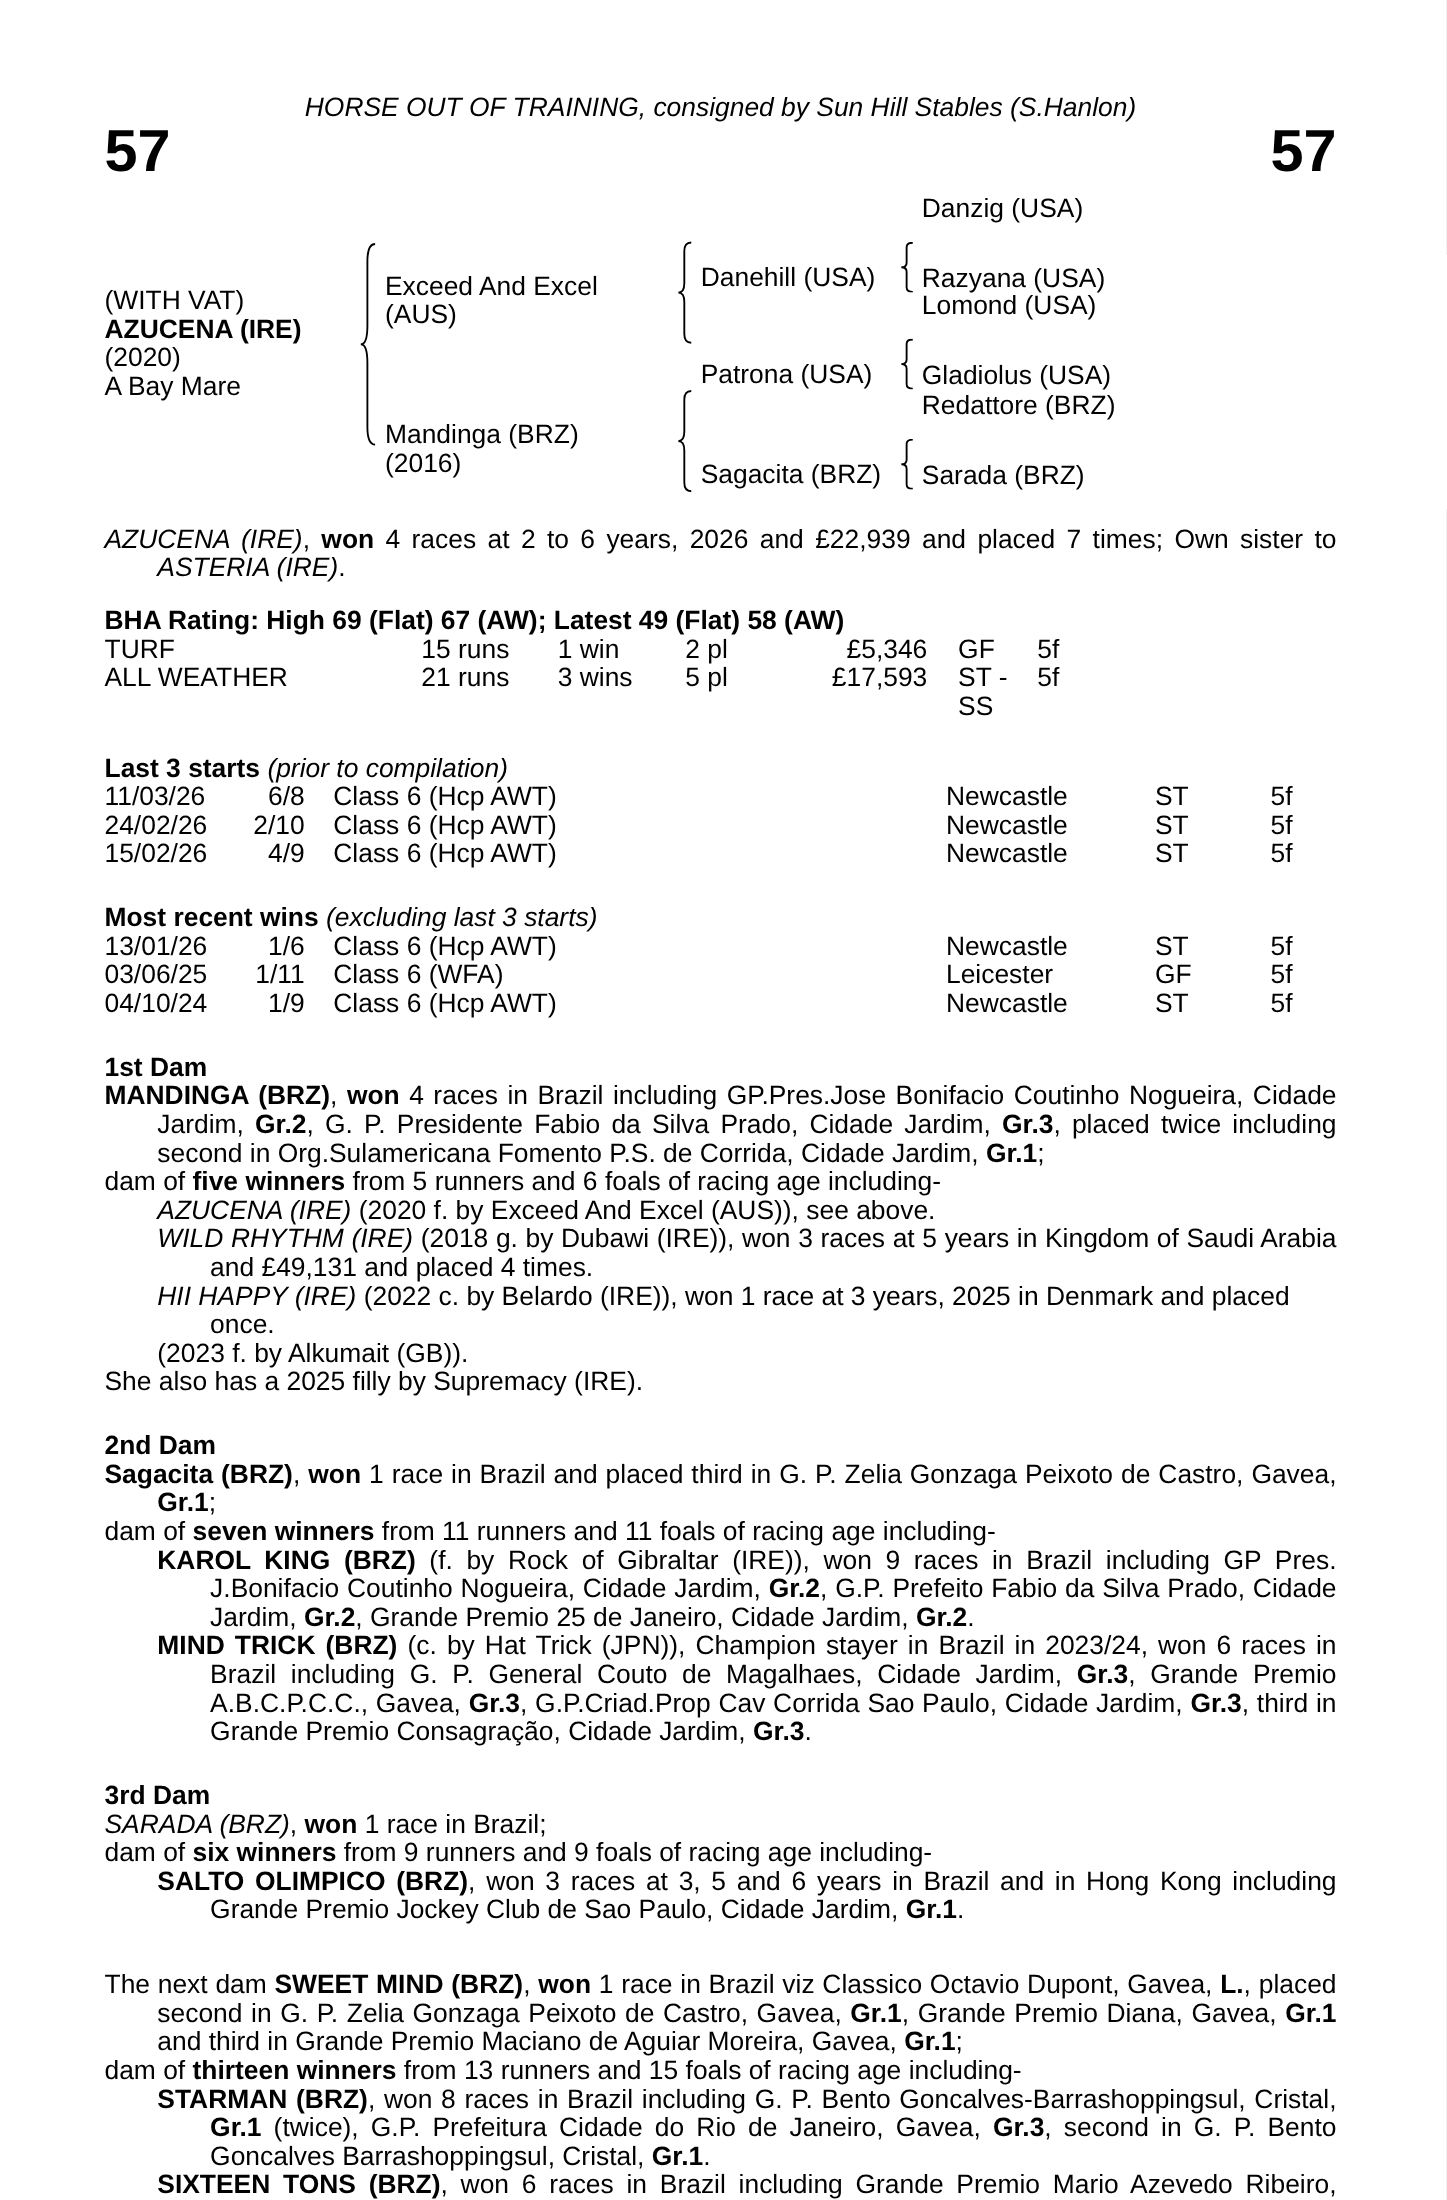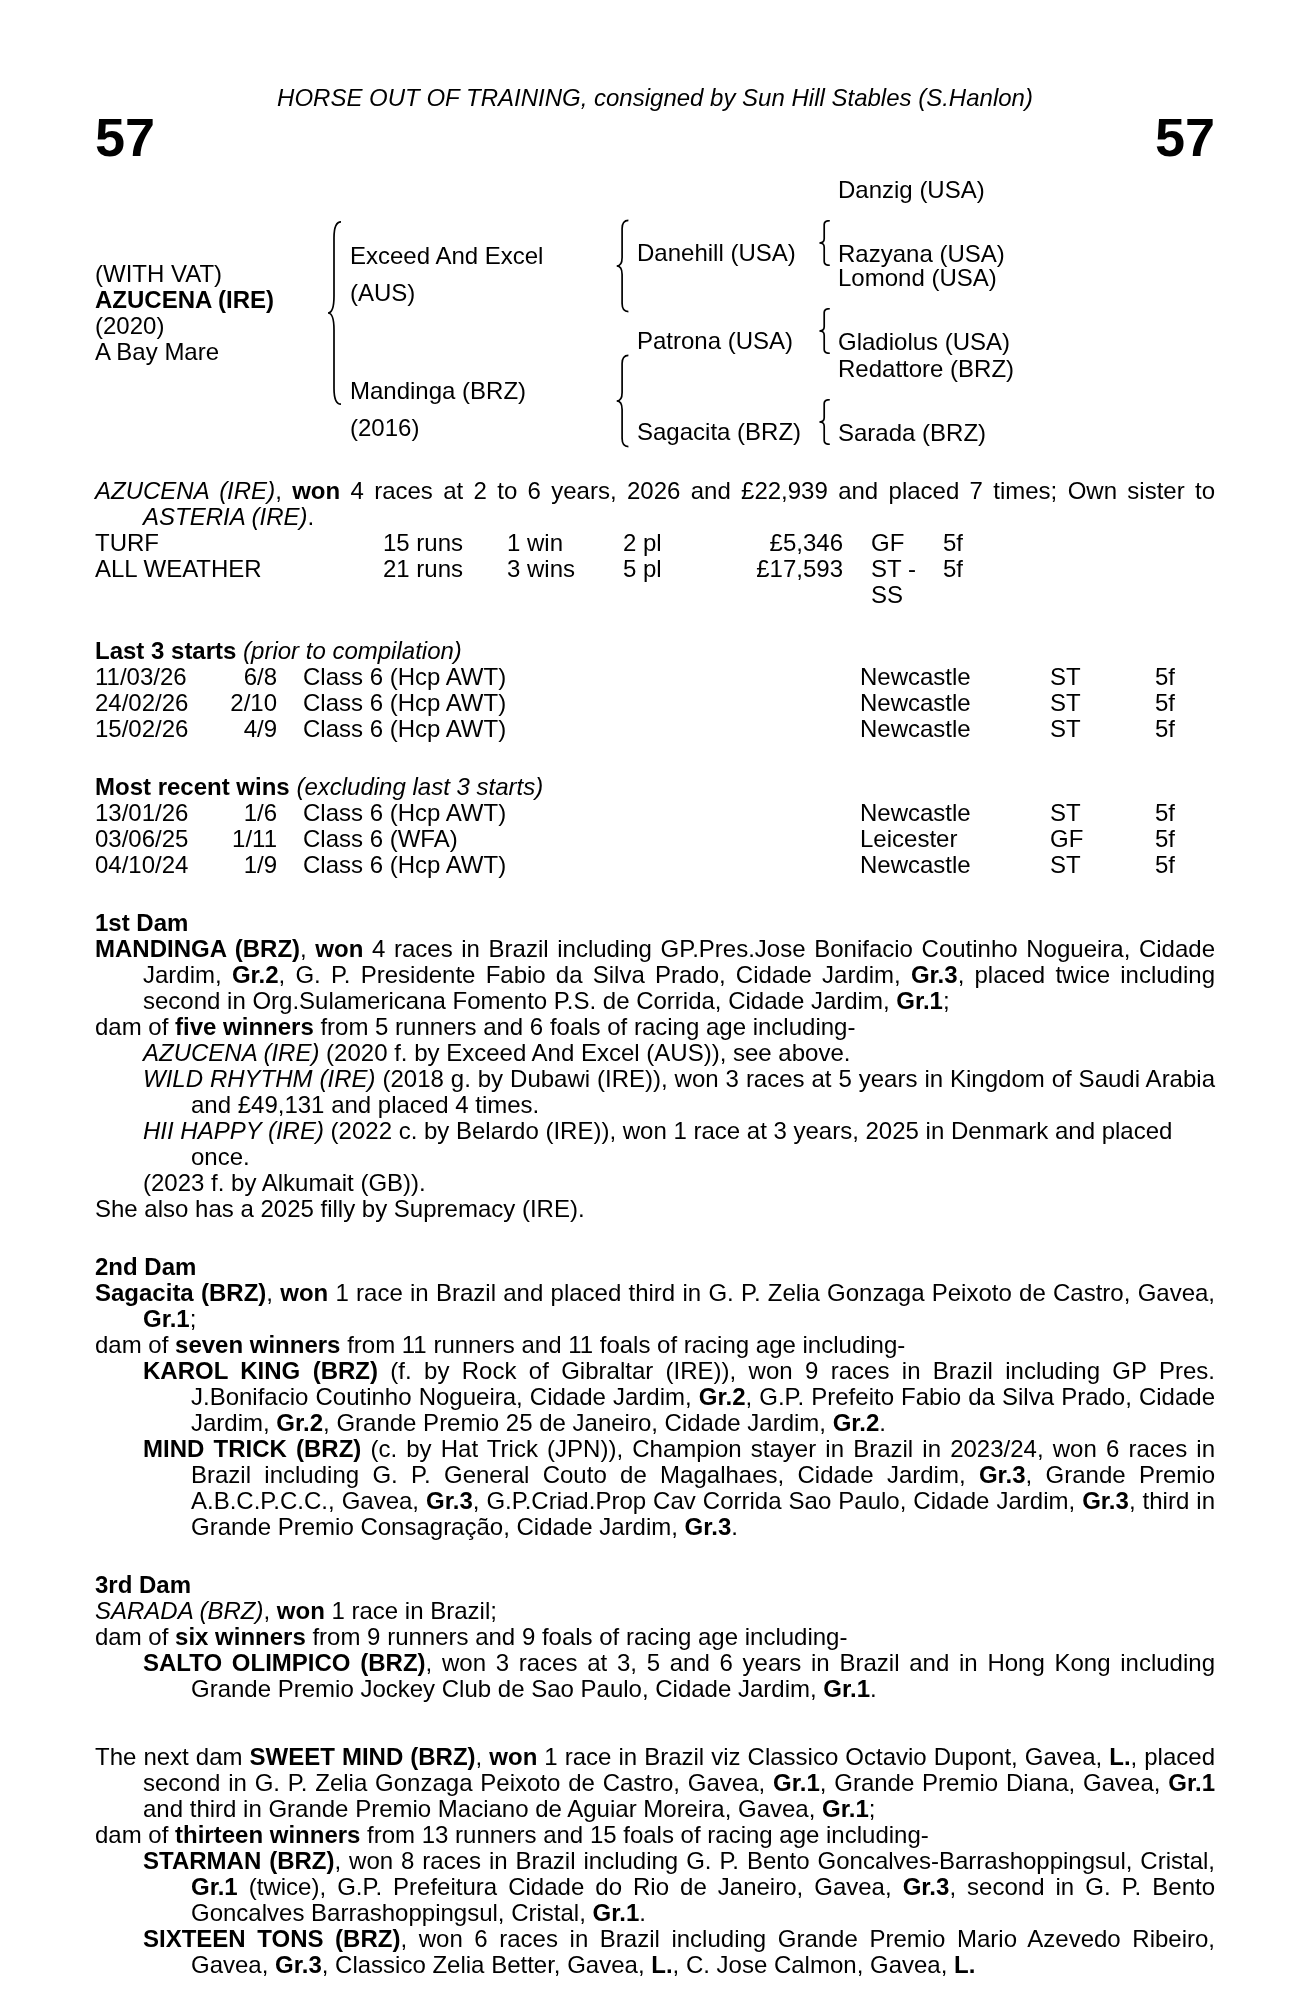--- a/index.html
+++ b/index.html
@@ -28,21 +28,21 @@
     font-size:54px;
     line-height:46px;
     margin-top:2px;
   }
   
   .pedigree{display:flex;align-items:center;margin-top:18px;}
   .ped-horse{width:228px;line-height:26px;}
   .ped-horse .b{font-weight:bold;}
   .ped-tree{display:flex;flex-direction:column;}
   .gp-row{display:flex;align-items:center;}
-  .gen1{width:262px;line-height:37px;margin-top:16px;}
+  .gen1{width:262px;line-height:26px;margin-top:16px;}
   .gen2col{display:flex;flex-direction:column;}
   .gen2item{display:flex;align-items:flex-end;}
   .gen2name{width:178px;}
   .gen3col{display:flex;flex-direction:column;justify-content:center;gap:40px;}
   .gen3col .g3{line-height:24px;}
   .brace{flex:0 0 auto;margin:0 5px 0 2px;}
   .brace path{stroke:#000;fill:none;stroke-width:1.7px;vector-effect:non-scaling-stroke;}
   .br-sm{width:16px;height:46px;}
   .br-md{width:18px;height:94px;}
   .br-lg{width:20px;height:188px;}
@@ -147,20 +147,21 @@
             </div>
           </div>
         </div>
       </div>
 
     </div>
   </div>
 
   <div class="para hang just summary"><span class="st-i">AZUCENA (IRE)</span><span>, </span><span class="st-b">won</span><span> 4 races at 2 to 6 years, 2026 and £22,939 and placed 7 times; Own sister to </span><span class="st-i">ASTERIA (IRE)</span><span>.</span></div>
 
+  <div class="bha">BHA Rating: High 69 (Flat) 67 (AW); Latest 49 (Flat) 58 (AW)</div>
 
   <div class="tbl-record">
       <div class="trow">
         <div class="tcell">TURF</div>
         <div class="tcell">15 runs</div>
         <div class="tcell">1 win</div>
         <div class="tcell">2 pl</div>
         <div class="tcell">£5,346</div>
         <div class="tcell">GF</div>
         <div class="tcell">5f</div>

